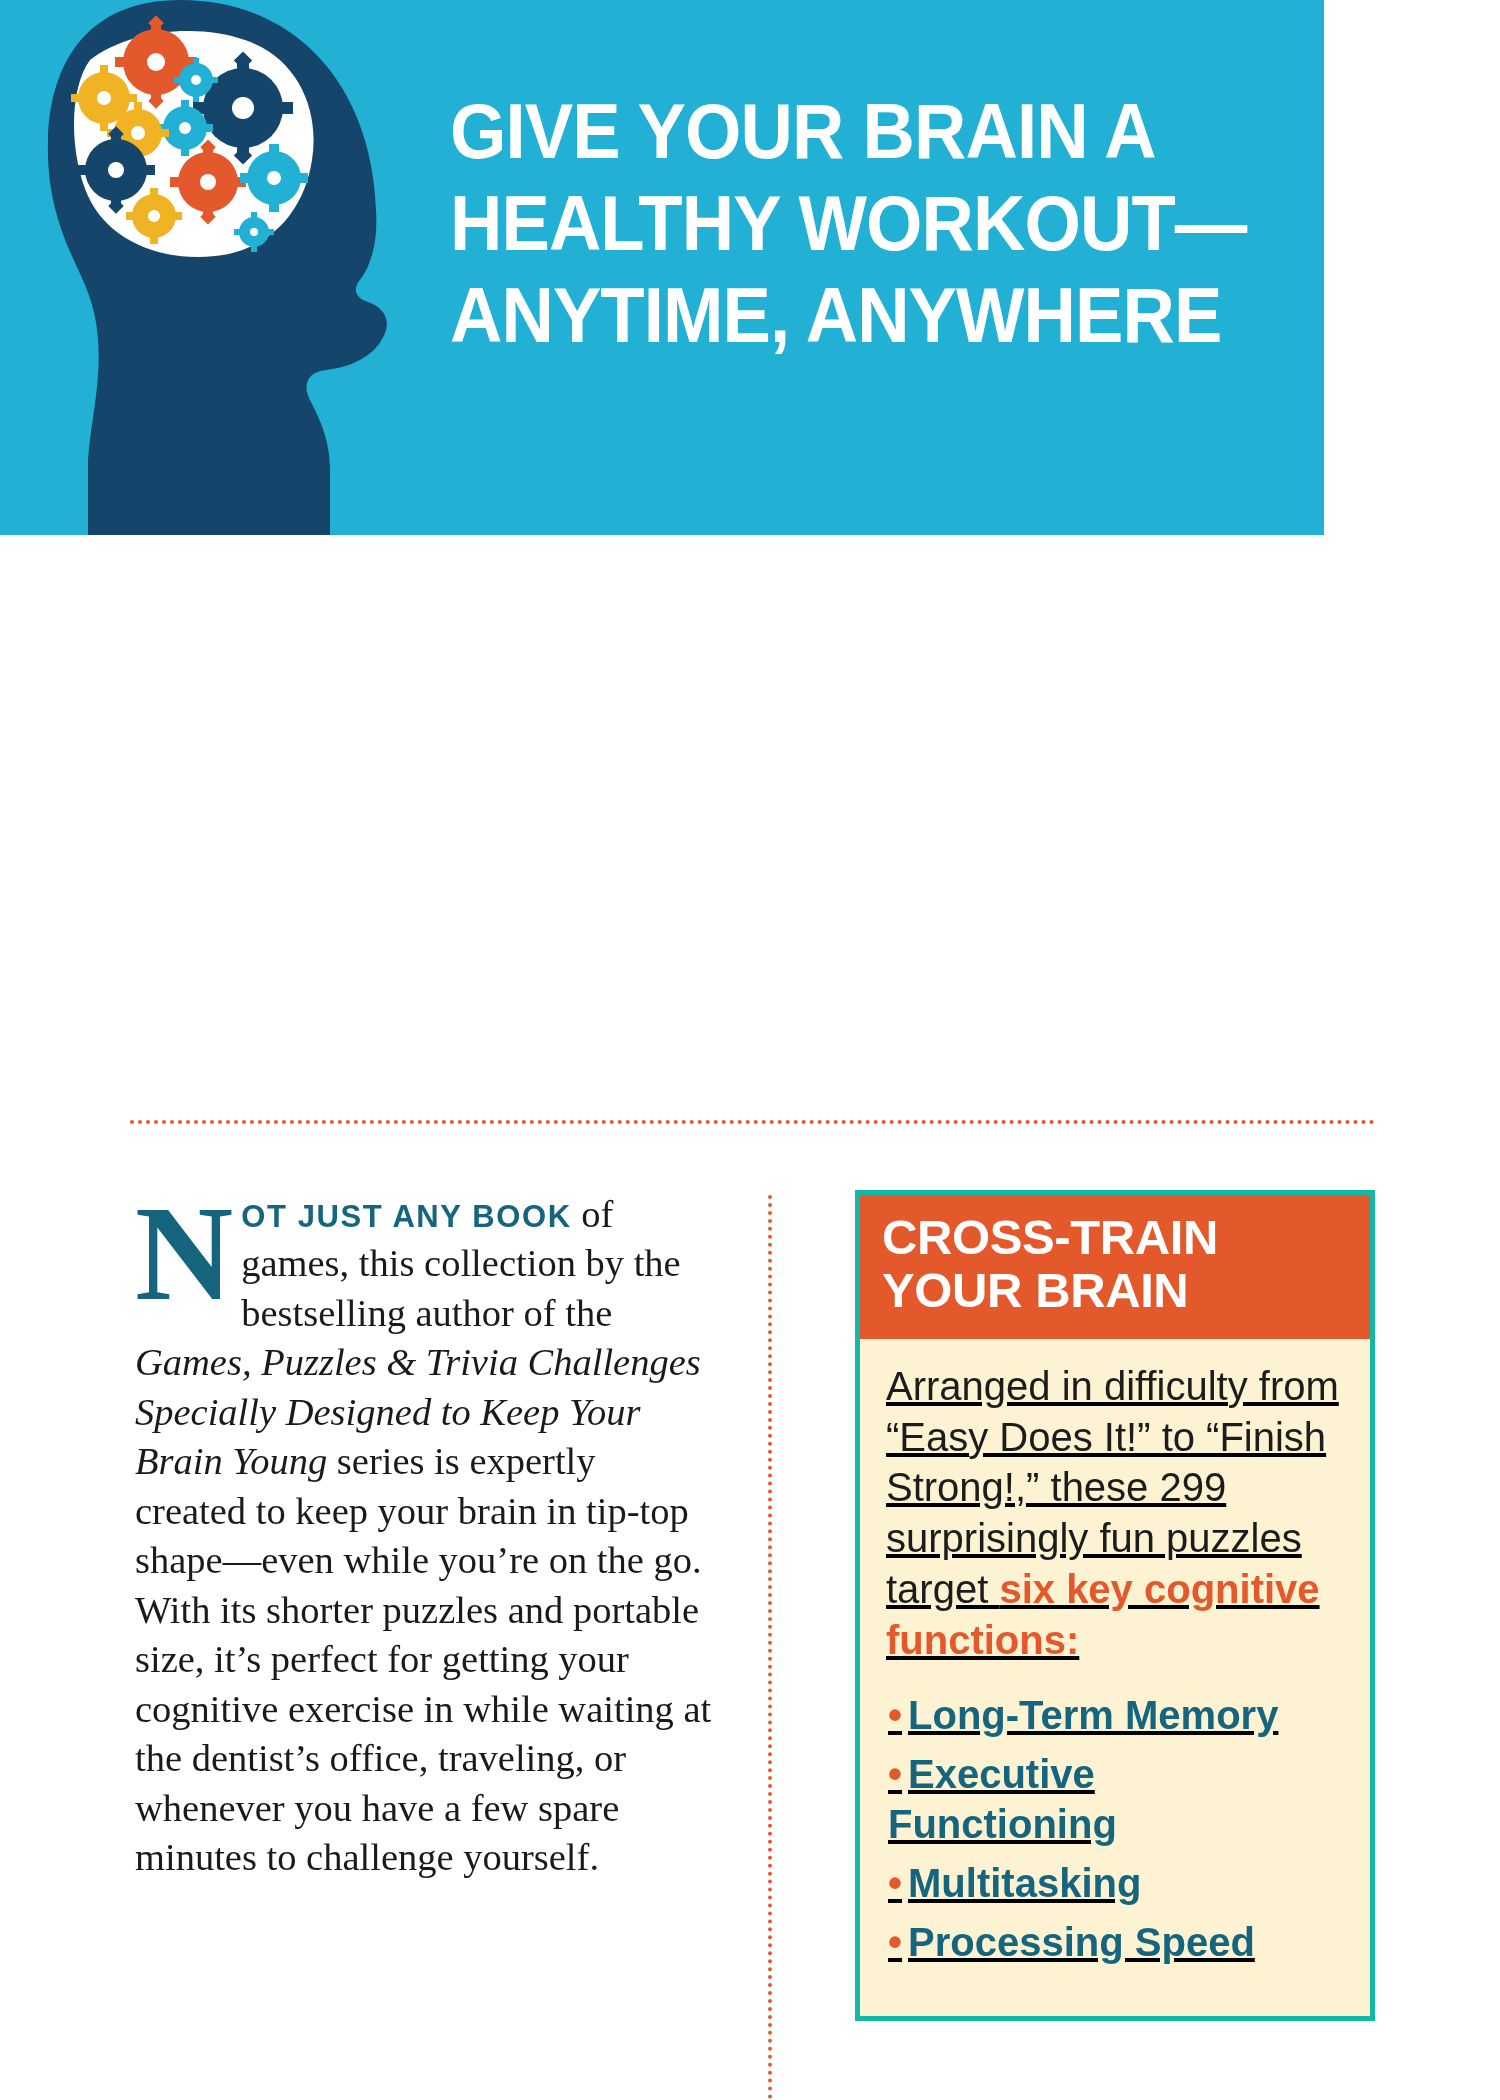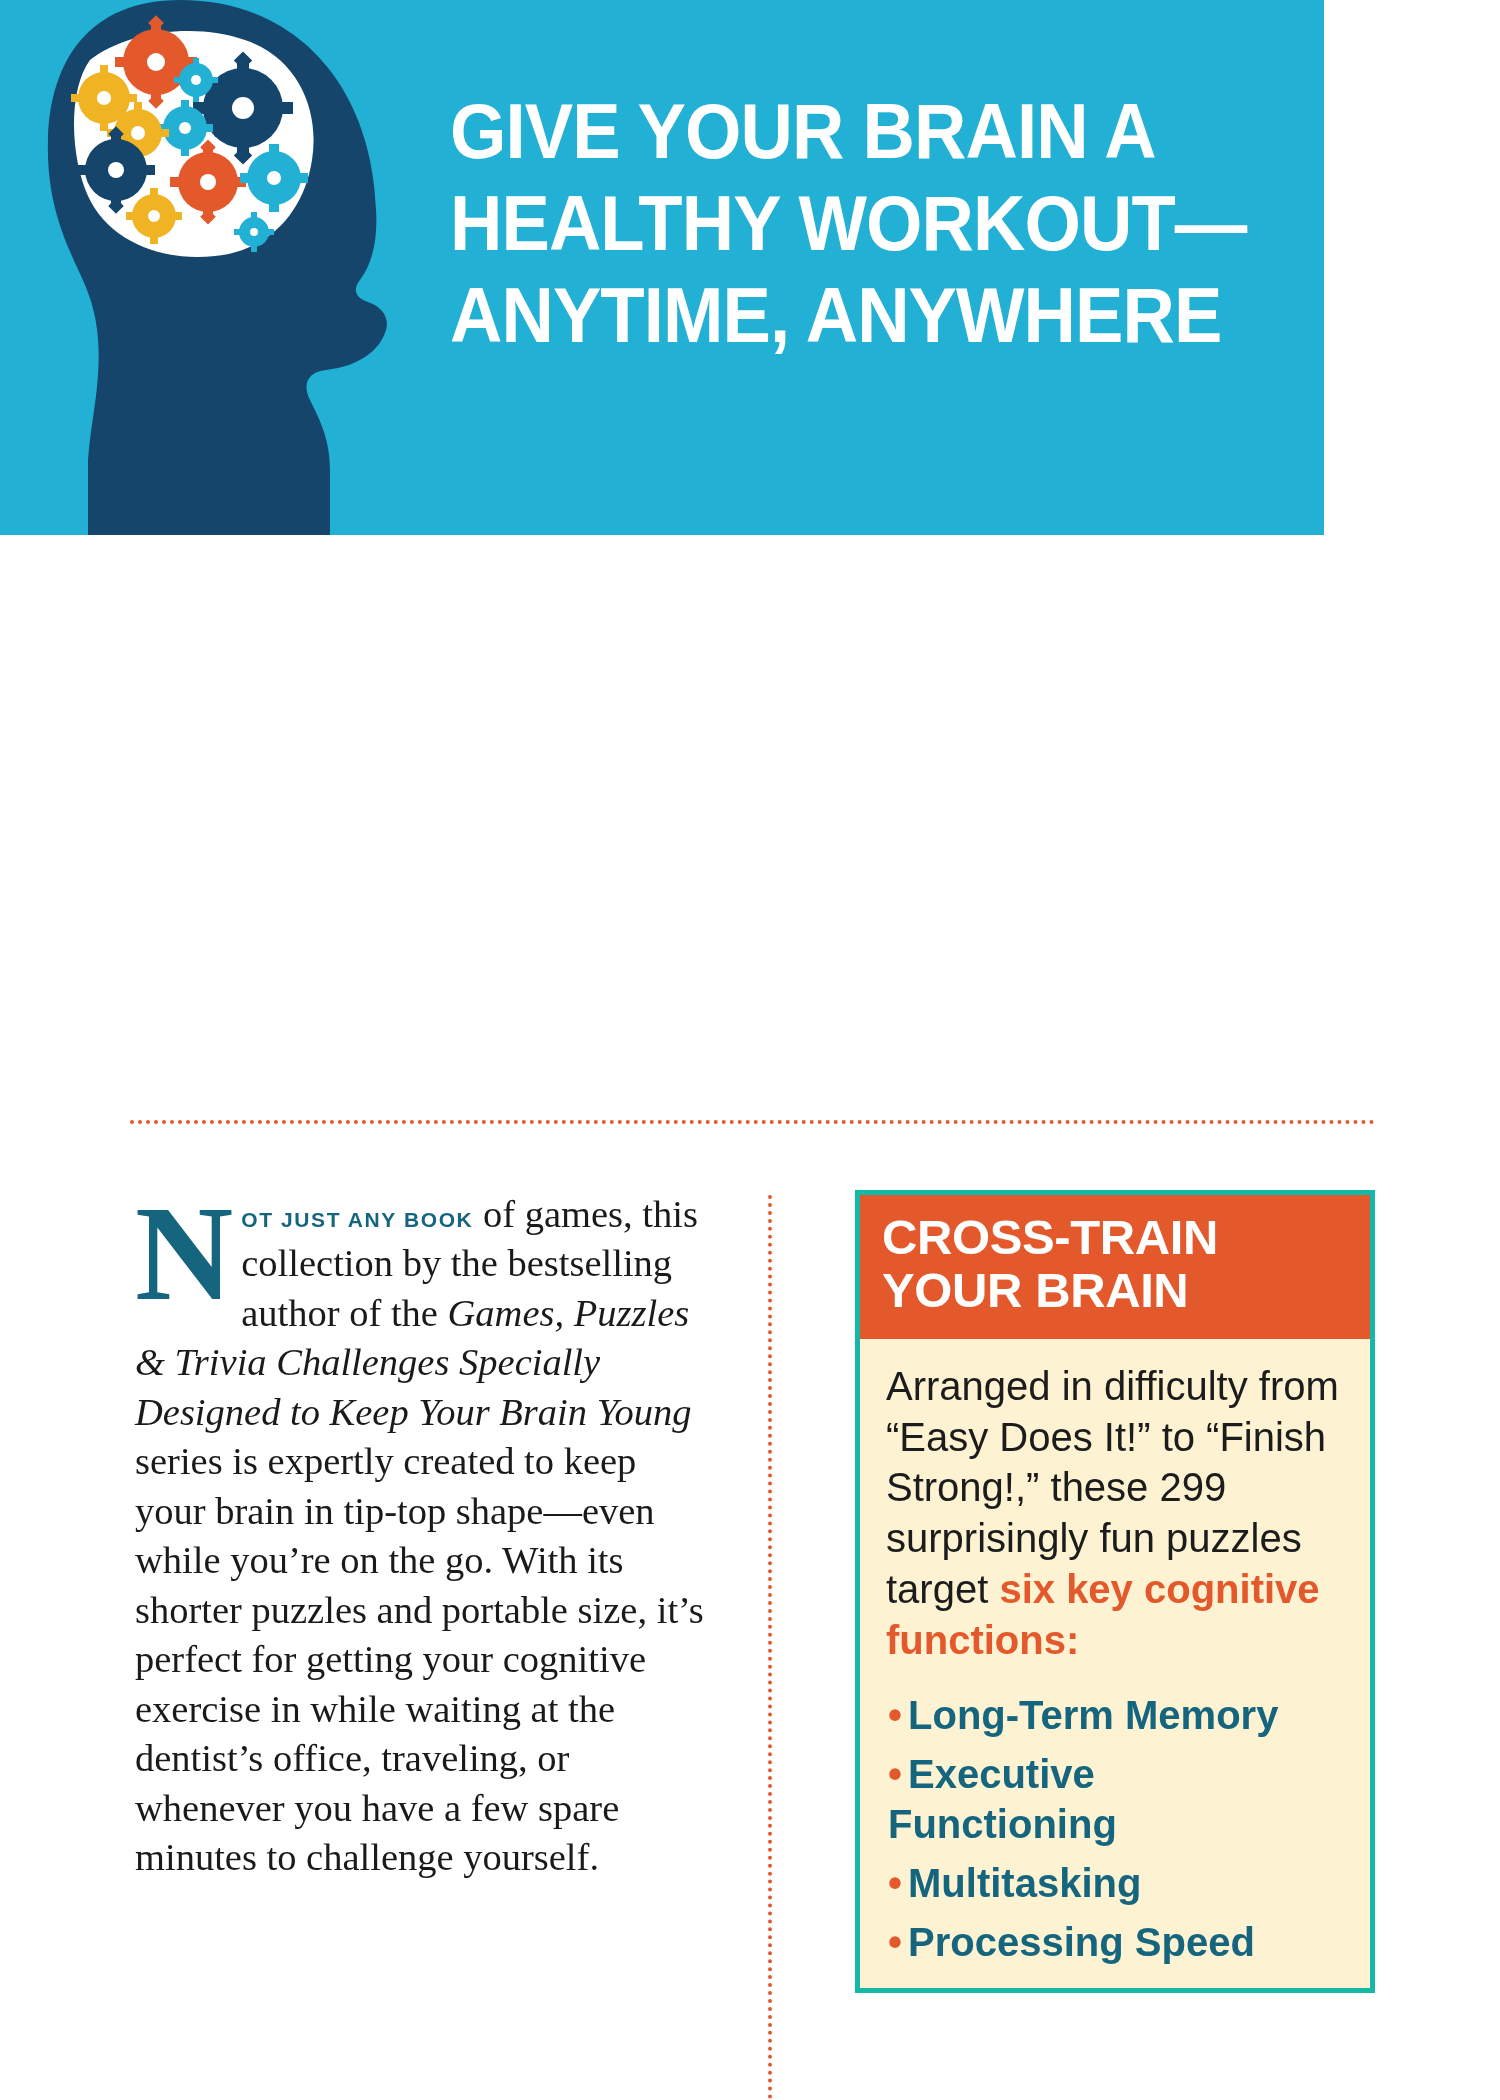--- a/index.html
+++ b/index.html
@@ -85,21 +85,21 @@
     font-family: "Liberation Serif", serif;
     font-weight: bold;
     font-size: 136px;
     line-height: 0.82;
     color: #15657f;
     margin: 8px 8px 0 0;
   }
   .smallcaps {
     font-family: "Liberation Sans", sans-serif;
     font-weight: bold;
-    font-size: 21px;
+    font-size: 31px;
     letter-spacing: 1.6px;
     color: #15657f;
   }
   .left-col em { font-style: italic; }
 
   
   .panel {
     position: absolute;
     left: 855px;
     top: 655px;
@@ -112,21 +112,22 @@
     color: #ffffff;
     padding: 16px 22px 22px 22px;
     font-family: "Liberation Sans Narrow", "Liberation Sans", sans-serif;
     font-weight: bold;
     font-size: 49px;
     line-height: 1.08;
     text-transform: uppercase;
     letter-spacing: -0.4px;
   }
   .panel-body {
-    padding: 22px 24px 12px 26px;
+    padding: 22px 24px 40px 26px;
+    text-decoration: underline;
   }
   .panel-text {
     color: #1c1c1c;
     font-family: "Liberation Sans Narrow", "Liberation Sans", sans-serif;
     font-size: 40px;
     line-height: 1.27;
   }
   .panel-text .hl {
     color: #e4592c;
     font-weight: bold;

